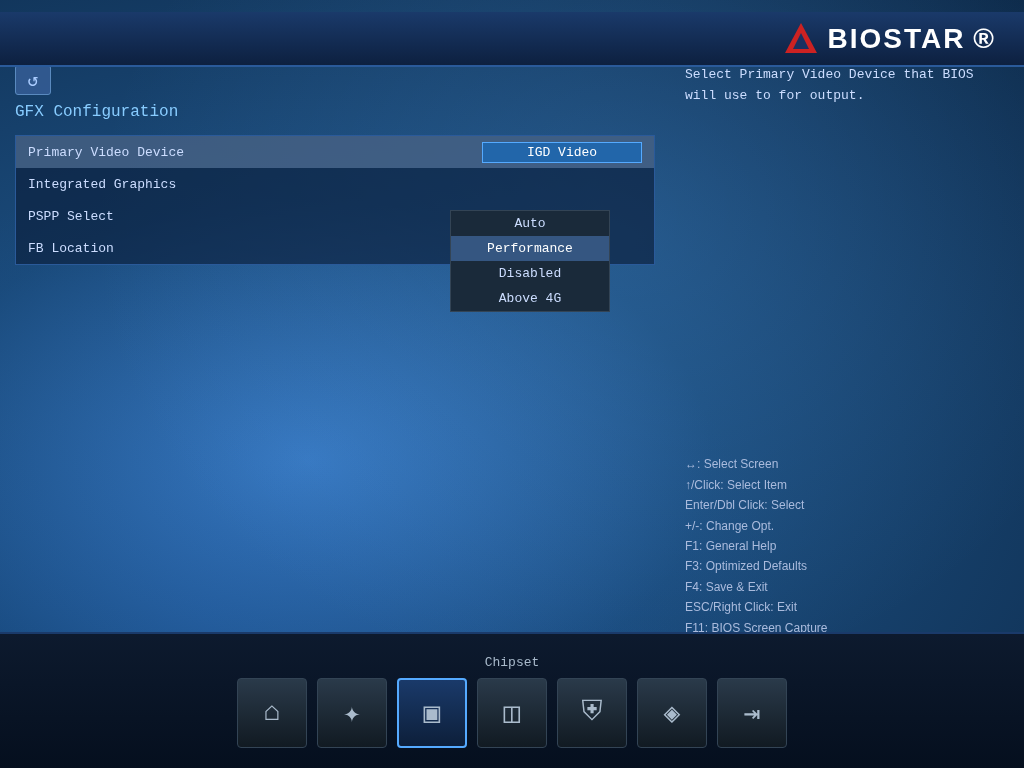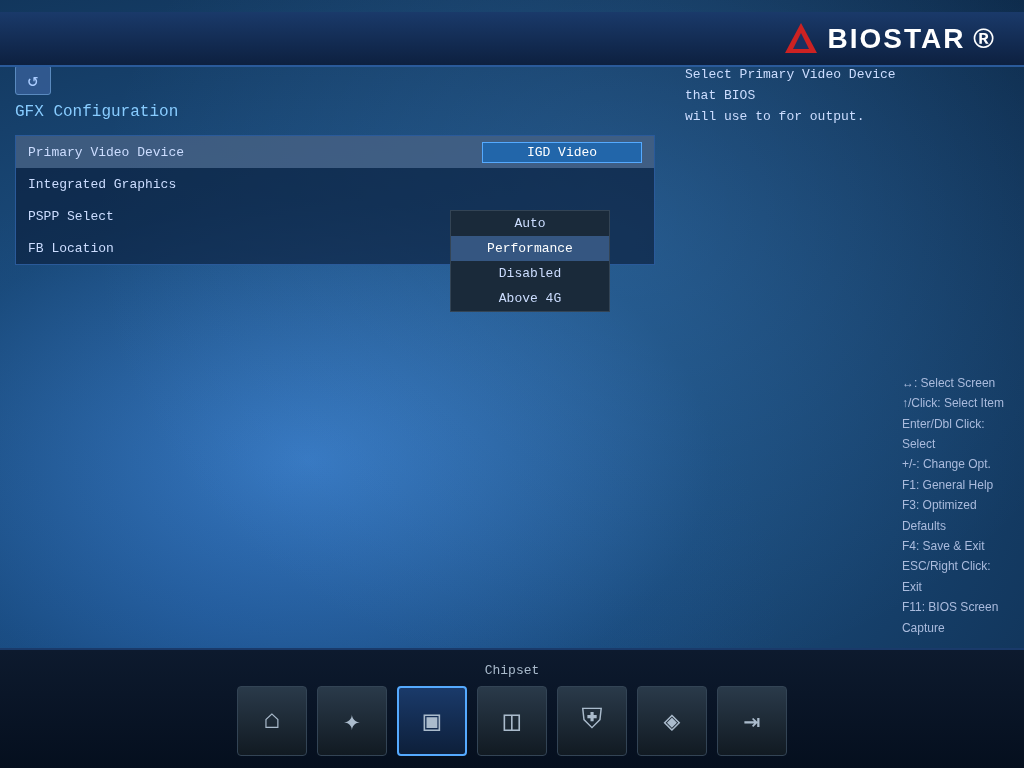--- a/index.html
+++ b/index.html
@@ -155,21 +155,21 @@
     .dropdown-item.highlighted {
       background: rgba(80,130,200,0.5);
       color: #ffffff;
     }
 
     
     .right-panel {
       flex: 1;
       padding: 10px 15px;
       display: flex;
-      flex-direction: row;
+      flex-direction: column;
     }
 
     .help-text {
       color: #ccddff;
       font-size: 13px;
       font-family: 'Courier New', monospace;
       line-height: 1.6;
       margin-bottom: 20px;
     }
 
@@ -178,21 +178,21 @@
       color: #aabbdd;
       font-size: 12px;
       font-family: Liberation Sans, sans-serif;
       line-height: 1.7;
     }
 
     
     .bottom-bar {
       position: absolute;
       bottom: 0; left: 0; right: 0;
-      height: 120px;
+      height: 136px;
       background: linear-gradient(180deg, #0d1a2e 0%, #050f1e 100%);
       border-top: 2px solid #1a3a6a;
       z-index: 10;
       display: flex;
       flex-direction: column;
       align-items: center;
       justify-content: center;
       gap: 8px;
     }
 

